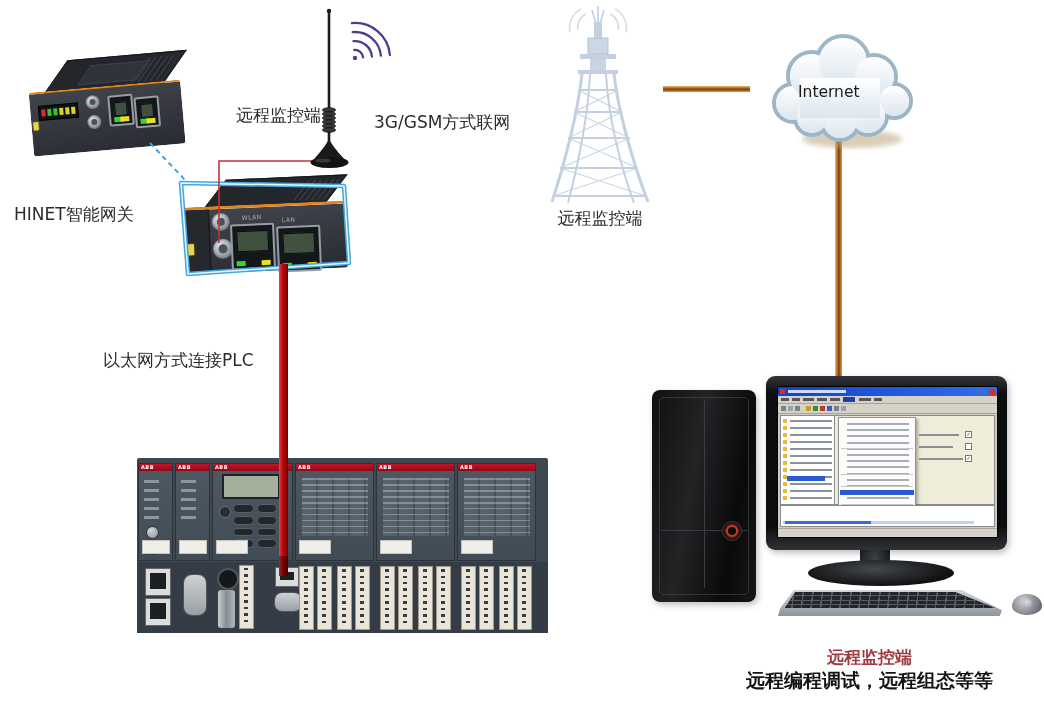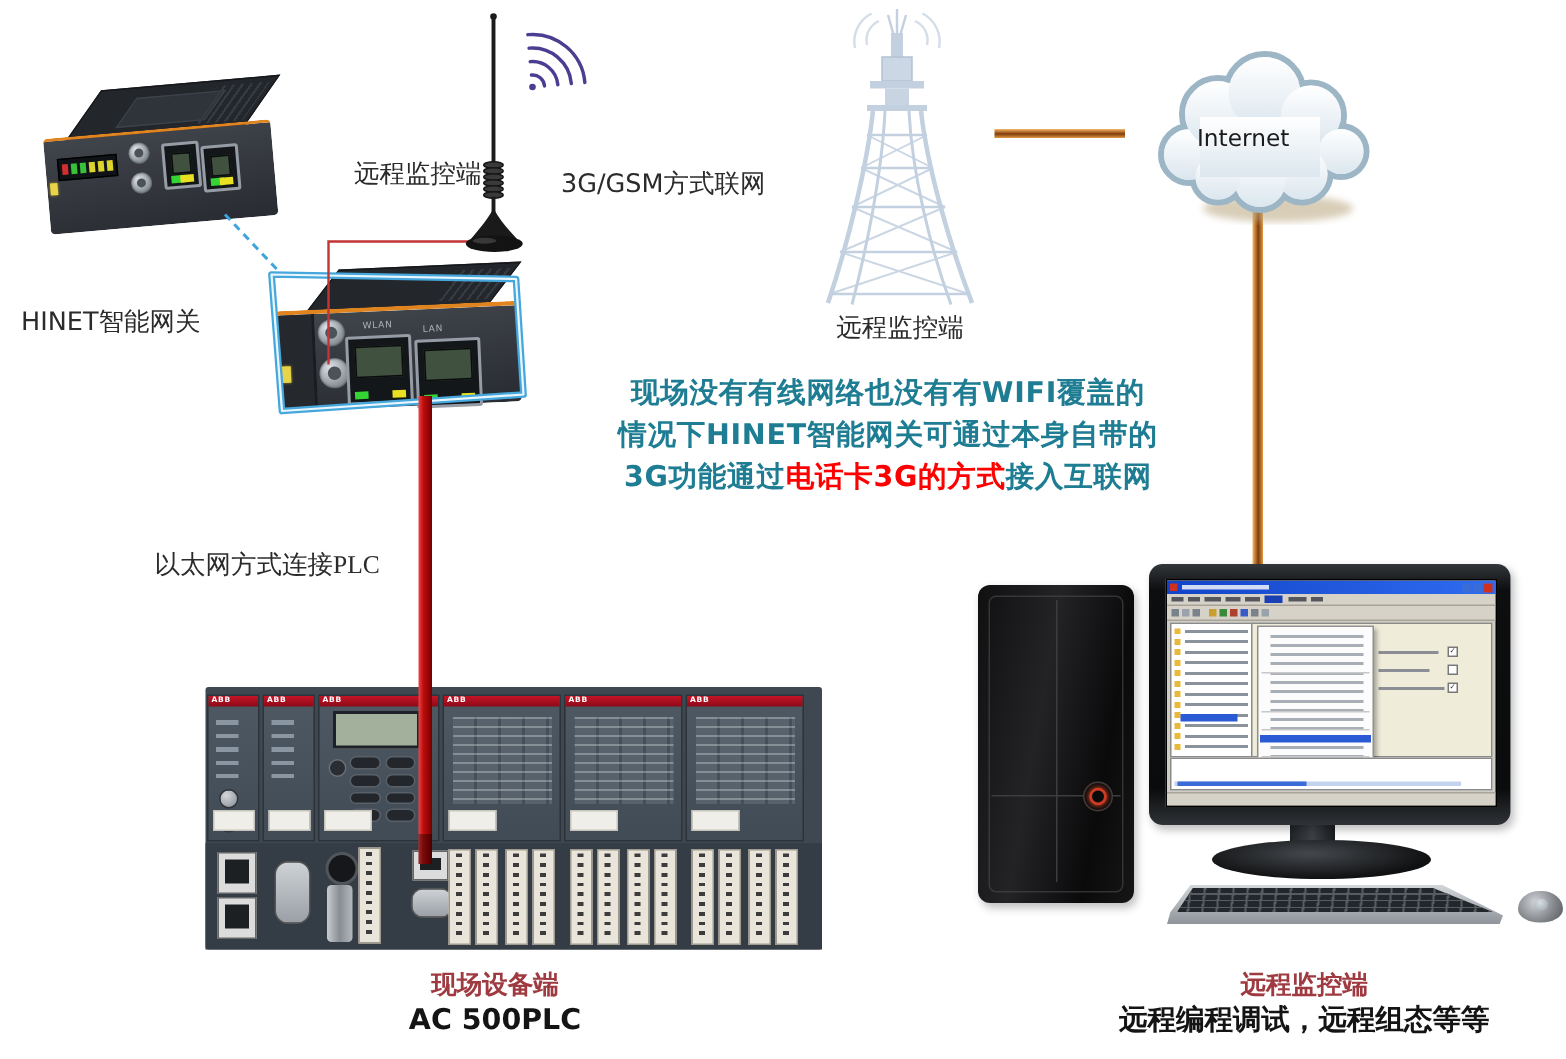--- a/index.html
+++ b/index.html
@@ -464,30 +464,21 @@
 
   <div class="keyboard">
     <div class="keys"></div>
   </div>
   <div class="mouse"></div>
 
   <div class="lbl" style="left:14px;top:203px;">HINET智能网关</div>
   <div class="lbl" style="left:236px;top:104px;">远程监控端</div>
   <div class="lbl" style="left:374px;top:111px;">3G/GSM方式联网</div>
   <div class="lbl" style="left:548px;top:207px;width:104px;text-align:center;">远程监控端</div>
-  <div class="lbl" style="left:103px;top:365px;font-family:Liberation Serif, serif;">以太网方式连接PLC</div>
-
-  <div class="note">
-    <div>现场没有有线网络也没有有WIFI覆盖的</div>
-    <div>情况下HINET智能网关可通过本身自带的</div>
-    <div><span>3G功能通过</span><span class="hl">电话卡3G的方式</span><span>接入互联网</span></div>
-  </div>
-
-  <div class="caption" style="left:130px;top:646px;width:400px;">
-    <div class="cap-title">现场设备端</div>
-    <div class="cap-sub">AC 500PLC</div>
-  </div>
+  <div class="lbl" style="left:103px;top:349px;">以太网方式连接PLC</div>
+
+
   <div class="caption" style="left:662px;top:646px;width:415px;">
     <div class="cap-title">远程监控端</div>
     <div class="cap-sub">远程编程调试，远程组态等等</div>
   </div>
 
 </div>
 
 </body></html>

